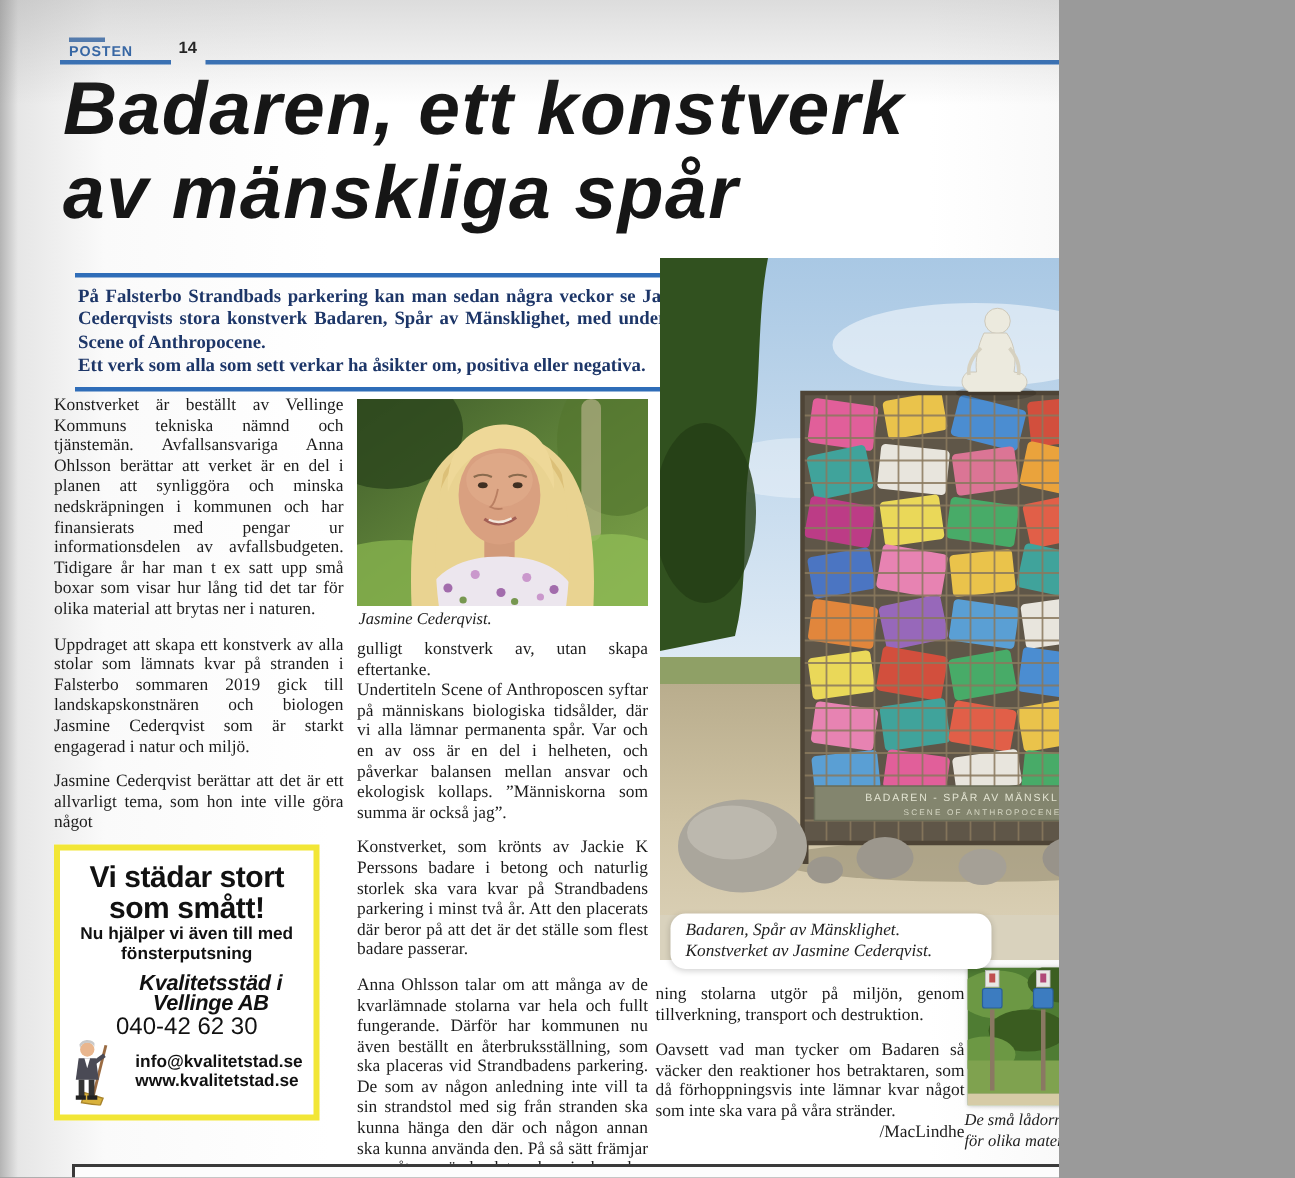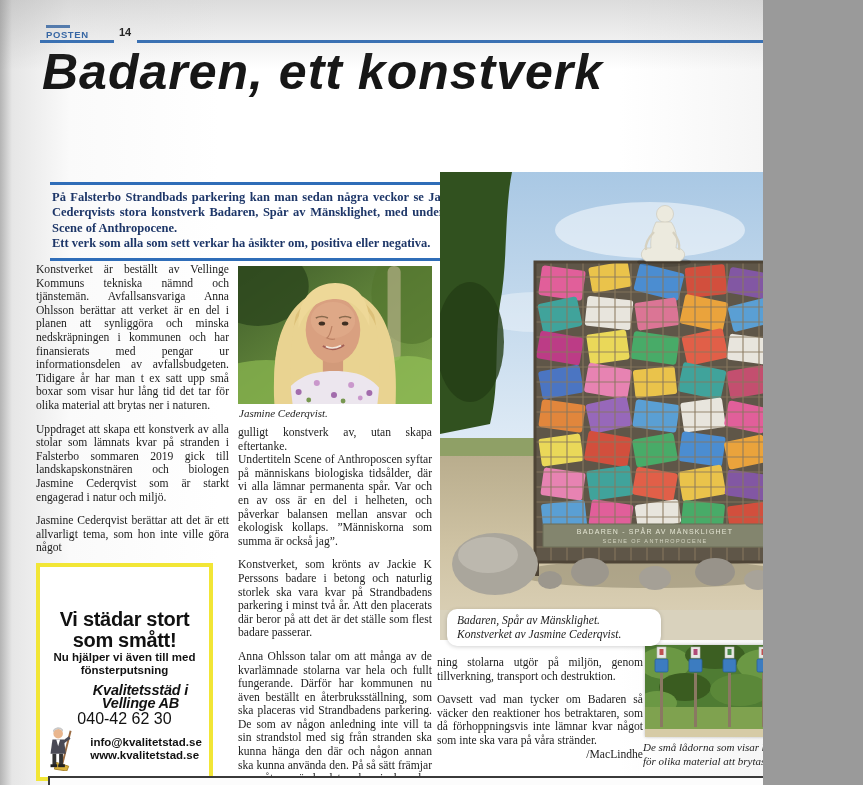--- a/index.html
+++ b/index.html
@@ -1,17 +1,17 @@
 <!DOCTYPE html>
 <html lang="sv"><head>
 <meta charset="utf-8">
 <style>
   html,body{margin:0;padding:0;background:#9a9a9a;}
   .page{
-    position:relative;width:763px;height:785px;overflow:hidden;
+    position:relative;width:706px;height:785px;overflow:hidden;
     background:linear-gradient(90deg,#b4b4b4 0px,#e6e6e6 12px,#fafafa 70px,#ffffff 220px,#ffffff 620px,#f3f3f3 800px,#d6d6d6 850px,#b9b9b9 863px);
     font-family:"Liberation Serif",serif;color:#1f1f1f;
   }
   .page::before{content:"";position:absolute;left:0;top:0;right:0;height:70px;
     background:linear-gradient(180deg,rgba(140,140,140,.30),rgba(140,140,140,0));pointer-events:none;z-index:50;}
   
   .logo-block{position:absolute;left:46px;top:25px;z-index:2;}
   .logo-tiny{width:24px;height:3px;background:#2860a8;margin-bottom:1px;opacity:.85;}
   .logo-text{font-family:"Liberation Sans",sans-serif;font-weight:bold;font-size:9.5px;letter-spacing:.6px;color:#2860a8;}
   .rule-a{position:absolute;left:40px;top:40px;width:74px;height:3px;background:#2f6db8;}
@@ -39,21 +39,21 @@
   .mainphoto{position:absolute;left:440px;top:172px;width:420px;height:468px;}
   .mainphoto svg{display:block;width:100%;height:100%;}
   .caption-box{position:absolute;left:447px;top:609px;width:196px;background:#fff;border-radius:10px;
     padding:4px 8px 5px 10px;font-style:italic;font-size:11.5px;line-height:14px;color:#222;box-shadow:0 1px 4px rgba(0,0,0,.18);z-index:5;}
   .smallphoto{position:absolute;left:645px;top:645px;width:170px;height:92px;box-shadow:0 0 3px rgba(0,0,0,.25);}
   .smallphoto svg{display:block;width:100%;height:100%;}
   .small-caption{position:absolute;left:643px;top:741px;width:218px;font-style:italic;font-size:11px;line-height:13.5px;color:#222;}
   
   .adbox{box-sizing:border-box;width:177px;margin-top:8px;border:4px solid #f2e636;background:#fff;
     padding:8px 5px 6px 5px;text-align:center;font-family:"Liberation Sans",sans-serif;color:#111;}
-  .ad-h{font-weight:bold;font-size:20px;line-height:21px;letter-spacing:-.3px;margin-top:34px;}
+  .ad-h{font-weight:bold;font-size:20px;line-height:21px;letter-spacing:-.3px;}
   .ad-ring{margin:9px 0 0 0;font-weight:bold;font-size:11.5px;line-height:13px;}
   .ad-window{margin:8px 0 0 0;font-weight:bold;font-size:11.5px;line-height:13px;}
   .ad-company{margin-top:7px;font-weight:bold;font-style:italic;font-size:14.5px;letter-spacing:-.2px;margin-left:32px;}
   .ad-phone{margin-top:1px;font-size:16px;}
   .ad-contact{display:flex;align-items:center;justify-content:center;gap:13px;margin-top:1px;}
   .ad-contact-text{font-weight:bold;font-size:11.5px;line-height:13px;text-align:left;}
   
   .bottom-box{position:absolute;left:48px;top:776px;width:806px;height:9px;border:2px solid #3a3a3a;border-bottom:none;background:#fcfcfc;}
 </style>
 </head>
@@ -62,21 +62,21 @@
 <div class="page">
 
   <div class="logo-block">
     <div class="logo-tiny"></div>
     <div class="logo-text">POSTEN</div>
   </div>
   <div class="rule-a"></div>
   <div class="page-number">14</div>
   <div class="rule-b"></div>
 
-  <h1 class="headline"><span>Badaren, ett konstverk</span><br></h1>
+  <h1 class="headline"><span>Badaren, ett konstverk</span><br><span>av mänskliga spår</span></h1>
 
   <div class="lead">
     <p>På Falsterbo Strandbads parkering kan man sedan några veckor se Jasmine Cederqvists stora konstverk Badaren, Spår av Mänsklighet, med undertiteln Scene of Anthropocene.</p>
     <p>Ett verk som alla som sett verkar ha åsikter om, positiva eller negativa.</p>
   </div>
 
   <div class="col col1">
     <p>Konstverket är beställt av Vellinge Kommuns tekniska nämnd och tjänstemän. Avfallsansvariga Anna Ohlsson berättar att verket är en del i planen att synliggöra och minska nedskräpningen i kommunen och har finansierats med pengar ur informationsdelen av avfallsbudgeten. Tidigare år har man t ex satt upp små boxar som visar hur lång tid det tar för olika material att brytas ner i naturen.</p>
     <p>Uppdraget att skapa ett konstverk av alla stolar som lämnats kvar på stranden i Falsterbo sommaren 2019 gick till landskapskonstnären och biologen Jasmine Cederqvist som är starkt engagerad i natur och miljö.</p>
     <p>Jasmine Cederqvist berättar att det är ett allvarligt tema, som hon inte ville göra något</p>

